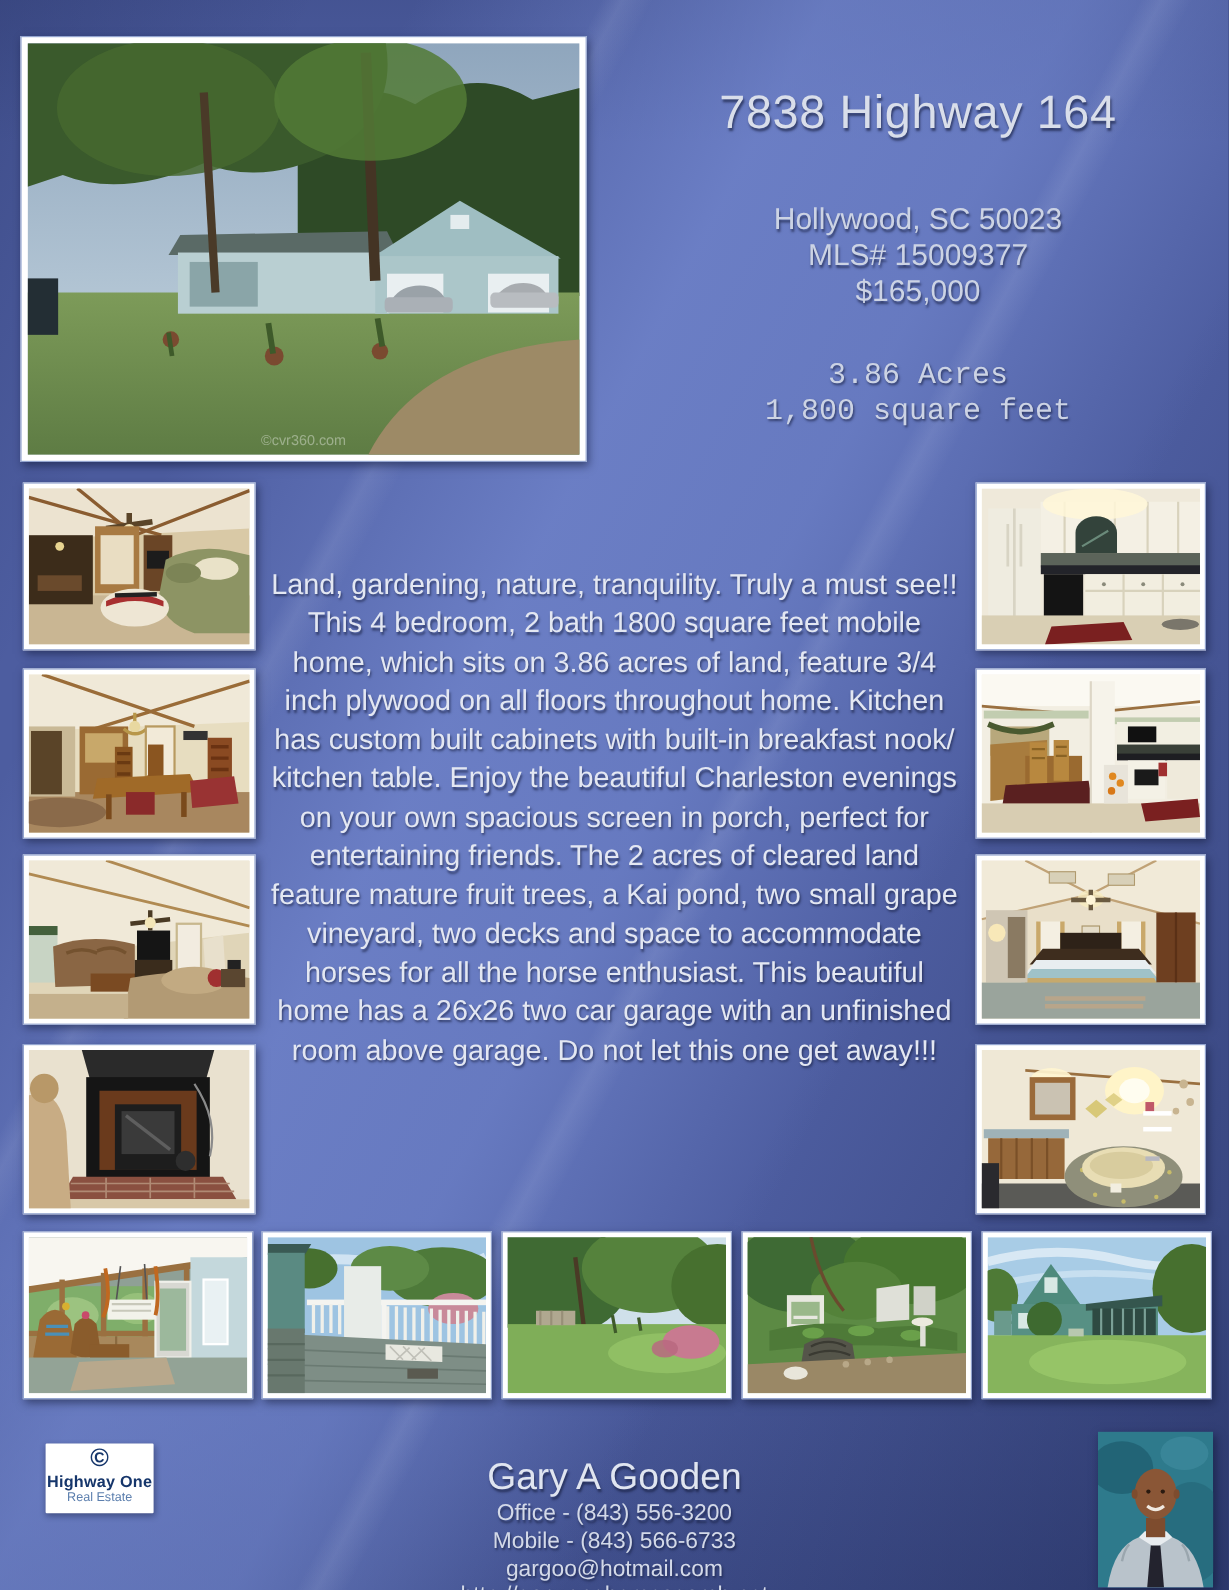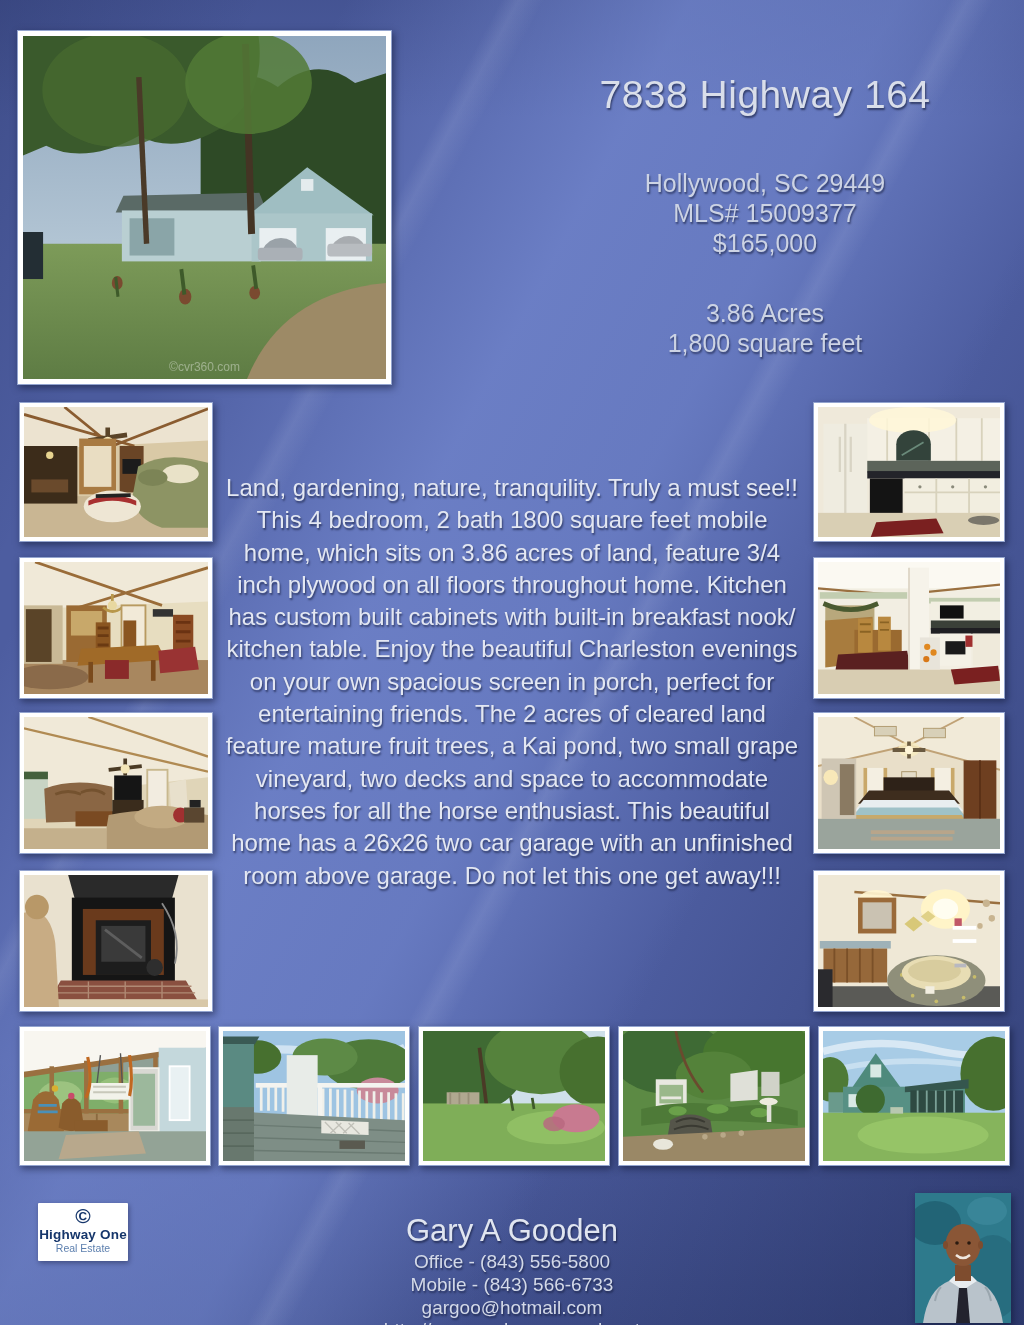--- a/index.html
+++ b/index.html
@@ -44,21 +44,21 @@
   .logo-sub{ display:block; font-size:10.5px; line-height:12px; color:#5c7fae; }
   .agent-photo{ position:absolute; left:915px; top:1193px; width:96px; height:130px;
     box-shadow:2px 3px 7px rgba(10,16,42,.5); }
   .agent-photo svg{ display:block; width:100%; height:100%; }
 </style>
 </head>
 <body>
 
 <div class="page">
 
-  <div class="photo main-photo" style="left:17px; top:30px; width:375px; height:355px;">
+  <div class="photo main-photo" style="left:17px; top:30px; width:472px; height:355px;">
     <svg viewBox="0 0 470 350" preserveAspectRatio="none">
       <defs>
         <linearGradient id="sky" x1="0" y1="0" x2="0" y2="1">
           <stop offset="0" stop-color="#8fa6bd"></stop>
             <stop offset="1" stop-color="#c8d8e2"></stop>
         </linearGradient>
         <linearGradient id="lawn" x1="0" y1="0" x2="0" y2="1">
           <stop offset="0" stop-color="#7d9b59"></stop>
             <stop offset="1" stop-color="#5e7c44"></stop>
         </linearGradient>
@@ -89,25 +89,25 @@
       <circle cx="210" cy="266" r="8" fill="#7a4a30"></circle>
       <circle cx="300" cy="262" r="7" fill="#7a4a30"></circle>
       <path d="M205,238 l4,26 M298,234 l4,24" stroke="#3e5a2a" stroke-width="5"></path>
       <path d="M120,246 l3,20" stroke="#3e5a2a" stroke-width="4"></path>
     </svg>
     <span class="watermark">©cvr360.com</span>
   </div>
 
   <div class="txt title" style="left:520px; top:53px; width:490px;">7838 Highway 164</div>
   <div class="txt sub" style="left:520px; top:148px; width:490px;">
-    <div>Hollywood, SC 29449</div>
+    <div>Hollywood, SC 50023</div>
     <div>MLS# 15009377</div>
     <div>$165,000</div>
   </div>
-  <div class="txt sub" style="left:520px; top:278px; width:490px;">
+  <div class="txt sub" style="left:520px; top:278px; width:490px;font-family:Liberation Mono, monospace;">
     <div>3.86 Acres</div>
     <div>1,800 square feet</div>
   </div>
 
   <div class="txt desc" style="left:222px; top:452px; width:580px;">Land, gardening, nature, tranquility. Truly a must see!! This 4 bedroom, 2 bath 1800 square feet mobile home, which sits on 3.86 acres of land, feature 3/4 inch plywood on all floors throughout home. Kitchen has custom built cabinets with built-in breakfast nook/ kitchen table. Enjoy the beautiful Charleston evenings on your own spacious screen in porch, perfect for entertaining friends. The 2 acres of cleared land feature mature fruit trees, a Kai pond, two small grape vineyard, two decks and space to accommodate horses for all the horse enthusiast. This beautiful home has a 26x26 two car garage with an unfinished room above garage. Do not let this one get away!!!</div>
 
   <div class="photo" style="left:19px; top:402px; width:194px; height:140px;">
     <svg viewBox="0 0 200 140" preserveAspectRatio="none">
       <rect width="200" height="140" fill="#d9c9a6"></rect>
       <polygon points="0,0 200,0 200,36 0,46" fill="#ece3d0"></polygon>
@@ -456,21 +456,21 @@
 
   <div class="logo-box">
     <span class="logo-mark">©</span>
     <span class="logo-name">Highway One</span>
     <span class="logo-sub">Real Estate</span>
   </div>
 
 
   <div class="txt" style="left:282px; top:1193px; width:460px;">
     <div class="agent-name">Gary A Gooden</div>
-    <div class="contact" style="margin-top:2px;">Office - (843) 556-5800</div>
+    <div class="contact" style="margin-top:2px;">Office - (843) 556-3200</div>
     <div class="contact">Mobile - (843) 566-6733</div>
     <div class="contact">gargoo@hotmail.com</div>
     <div class="contact">http://gary.onehomesearch.net</div>
   </div>
 
   <div class="agent-photo">
     <svg viewBox="0 0 96 130" preserveAspectRatio="none">
       <rect width="96" height="130" fill="#2e7a8c"></rect>
       <ellipse cx="20" cy="30" rx="26" ry="22" fill="#1f5f70" opacity=".8"></ellipse>
       <ellipse cx="78" cy="84" rx="30" ry="42" fill="#266a7c" opacity=".8"></ellipse>

